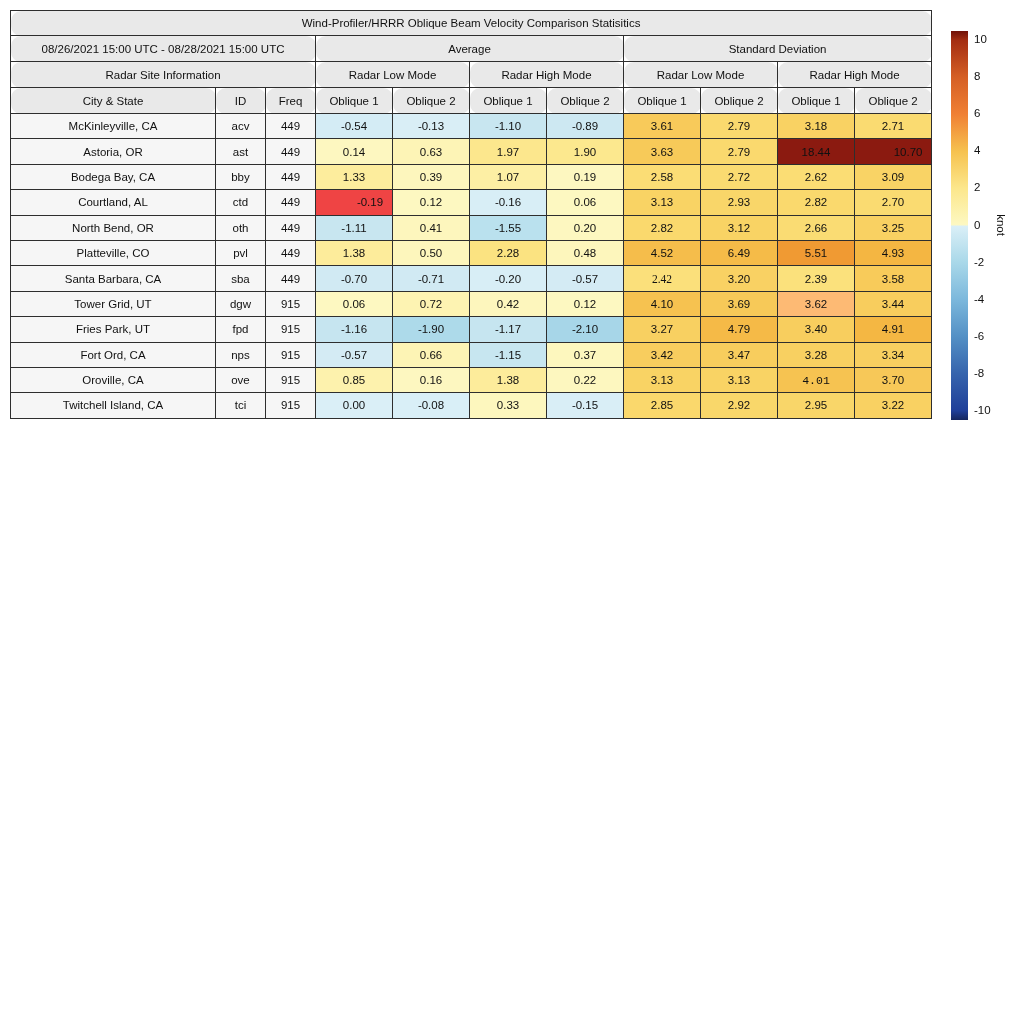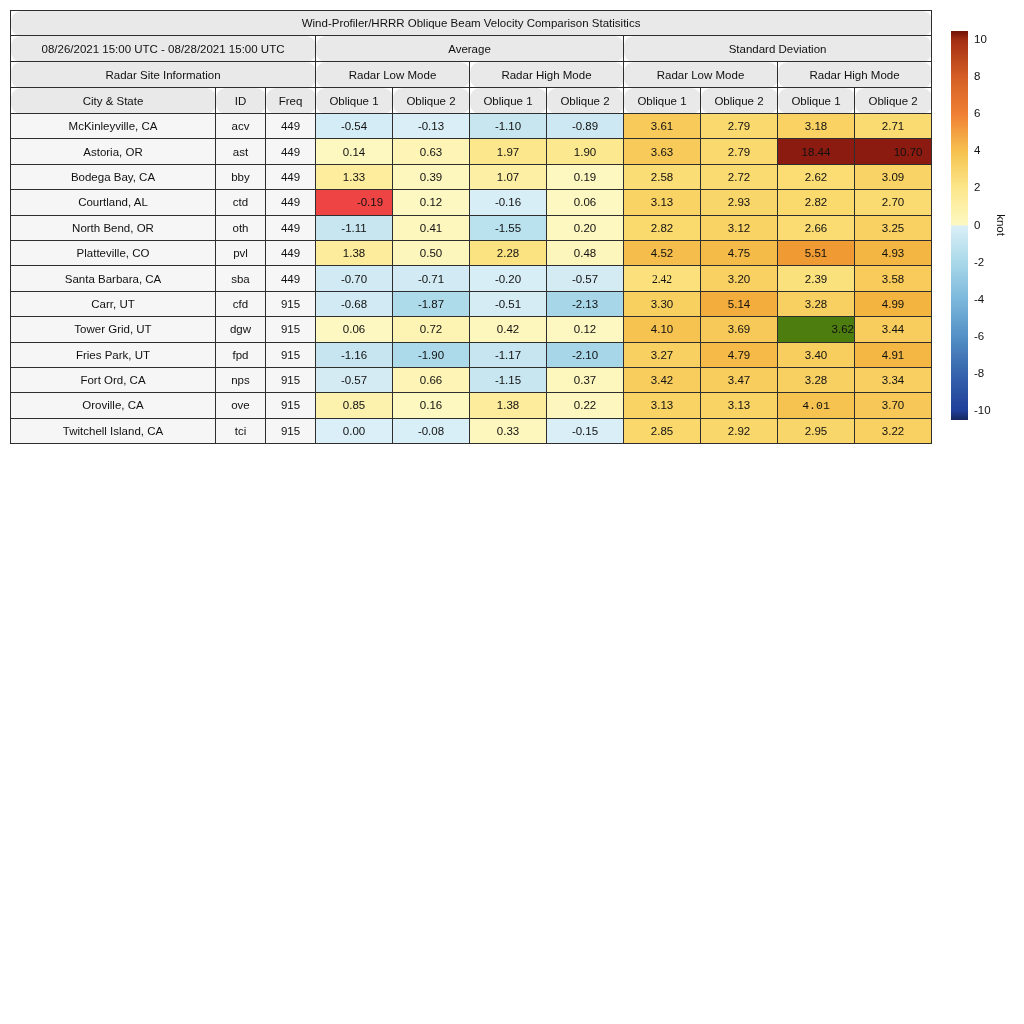--- a/index.html
+++ b/index.html
@@ -155,61 +155,48 @@
         </tr>
         <tr>
           <td class="info">Platteville, CO</td>
           <td class="info">pvl</td>
           <td class="info">449</td>
           <td class="val" style="background: rgb(253, 236, 155);">1.38</td>
           <td class="val" style="background: rgb(253, 246, 188);">0.50</td>
           <td class="val" style="background: rgb(251, 227, 129);">2.28</td>
           <td class="val" style="background: rgb(253, 246, 188);">0.48</td>
           <td class="val" style="background: rgb(245, 189, 75);">4.52</td>
-          <td class="val" style="background: rgb(245, 187, 72);">4.75</td>
+          <td class="val" style="background: rgb(245, 187, 72);">6.49</td>
           <td class="val" style="background: rgb(240, 154, 51);">5.51</td>
           <td class="val" style="background: rgb(244, 182, 66);">4.93</td>
         </tr>
         <tr>
           <td class="info">Santa Barbara, CA</td>
           <td class="info">sba</td>
           <td class="info">449</td>
           <td class="val" style="background: rgb(209, 234, 243);">-0.70</td>
           <td class="val" style="background: rgb(209, 234, 243); margin-top: 12px;">-0.71</td>
           <td class="val" style="background: rgb(216, 238, 246);">-0.20</td>
           <td class="val" style="background: rgb(212, 235, 244);">-0.57</td>
           <td class="val" style="background: rgb(251, 224, 123); font-family: Liberation Serif, serif;">2.42</td>
           <td class="val" style="background: rgb(249, 209, 99);">3.20</td>
           <td class="val" style="background: rgb(251, 225, 124);">2.39</td>
           <td class="val" style="background: rgb(248, 203, 90);">3.58</td>
         </tr>
         <tr>
-          <td class="info">Carr, UT</td>
-          <td class="info">cfd</td>
-          <td class="info">915</td>
-          <td class="val" style="background: rgb(209, 234, 244);">-0.68</td>
-          <td class="val" style="background: rgb(174, 219, 234);">-1.87</td>
-          <td class="val" style="background: rgb(213, 236, 245);">-0.51</td>
-          <td class="val" style="background: rgb(166, 214, 232);">-2.13</td>
-          <td class="val" style="background: rgb(248, 208, 96);">3.30</td>
-          <td class="val" style="background: rgb(243, 173, 60);">5.14</td>
-          <td class="val" style="background: rgb(248, 208, 97);">3.28</td>
-          <td class="val" style="background: rgb(244, 180, 64);">4.99</td>
-        </tr>
-        <tr>
           <td class="info">Tower Grid, UT</td>
           <td class="info">dgw</td>
           <td class="info">915</td>
           <td class="val" style="background: rgb(253, 248, 193);">0.06</td>
           <td class="val" style="background: rgb(253, 243, 178);">0.72</td>
           <td class="val" style="background: rgb(253, 246, 189);">0.42</td>
           <td class="val" style="background: rgb(253, 248, 193);">0.12</td>
           <td class="val" style="background: rgb(246, 194, 80);">4.10</td>
           <td class="val" style="background: rgb(247, 201, 88);">3.69</td>
-          <td class="val" style="background: #4d7c0f; text-align: right;">3.62</td>
+          <td class="val" style="background: #fdba74;">3.62</td>
           <td class="val" style="background: rgb(248, 205, 93);">3.44</td>
         </tr>
         <tr>
           <td class="info">Fries Park, UT</td>
           <td class="info">fpd</td>
           <td class="info">915</td>
           <td class="val" style="background: rgb(198, 229, 240);">-1.16</td>
           <td class="val" style="background: rgb(173, 218, 234);">-1.90</td>
           <td class="val" style="background: rgb(198, 229, 240);">-1.17</td>
           <td class="val" style="background: rgb(167, 214, 232);">-2.10</td>

